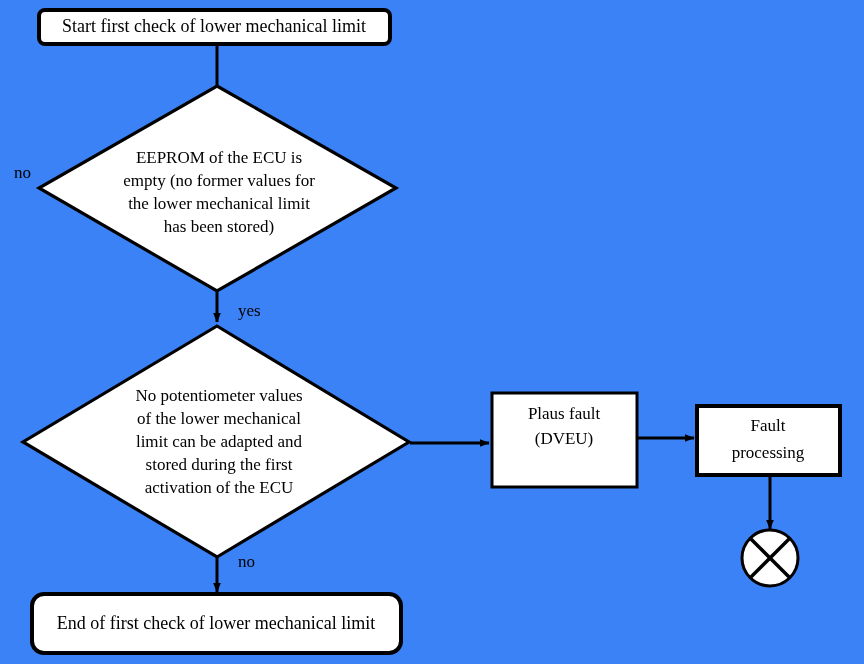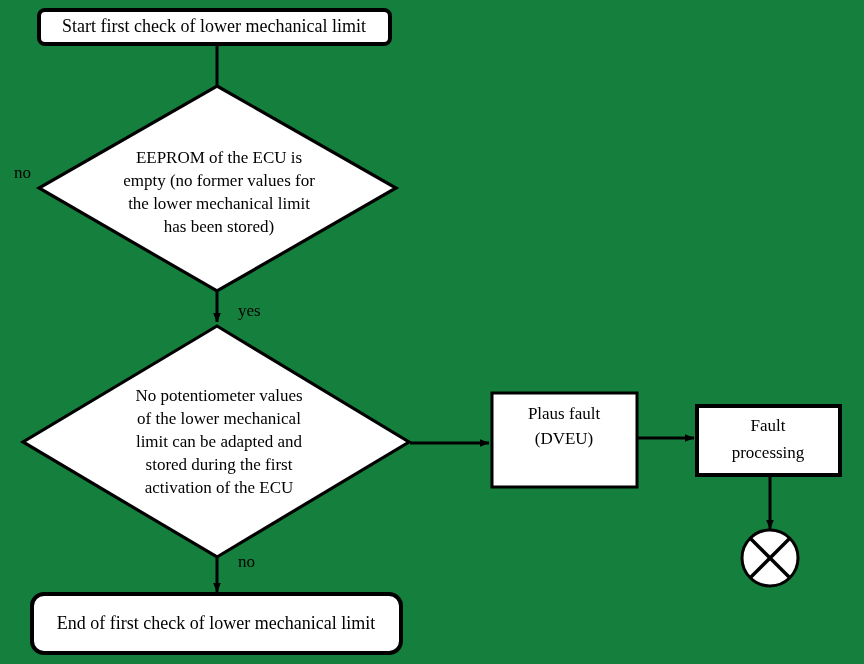--- a/index.html
+++ b/index.html
@@ -10,21 +10,21 @@
   body {
     width: 864px;
     height: 664px;
     overflow: hidden;
     font-family: "Liberation Serif", "DejaVu Serif", serif;
   }
   #flow-root {
     position: relative;
     width: 864px;
     height: 664px;
-    background: #15803d;
+    background: #3b82f6;
   }
   svg.flow-canvas {
     position: absolute;
     left: 0;
     top: 0;
     width: 864px;
     height: 664px;
   }
   .shape-outline {
     fill: #ffffff;

